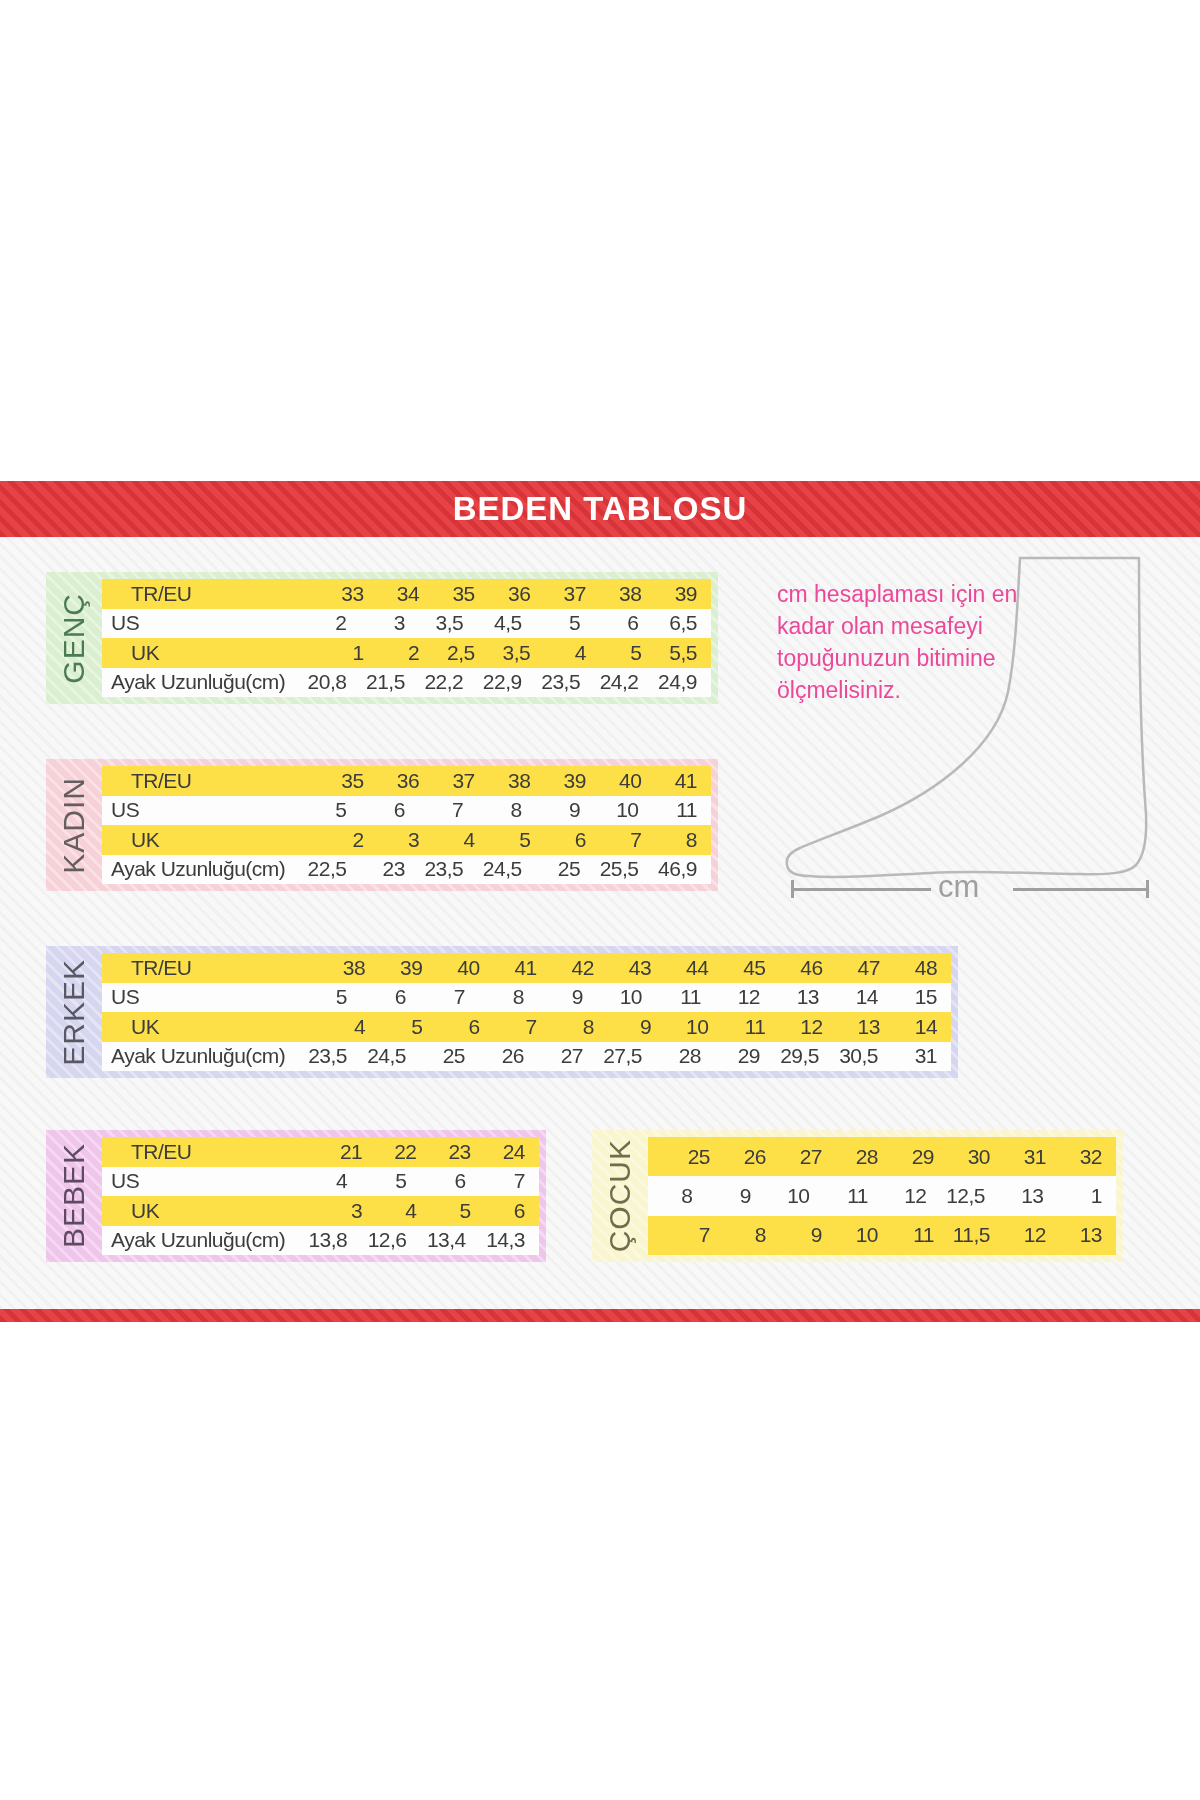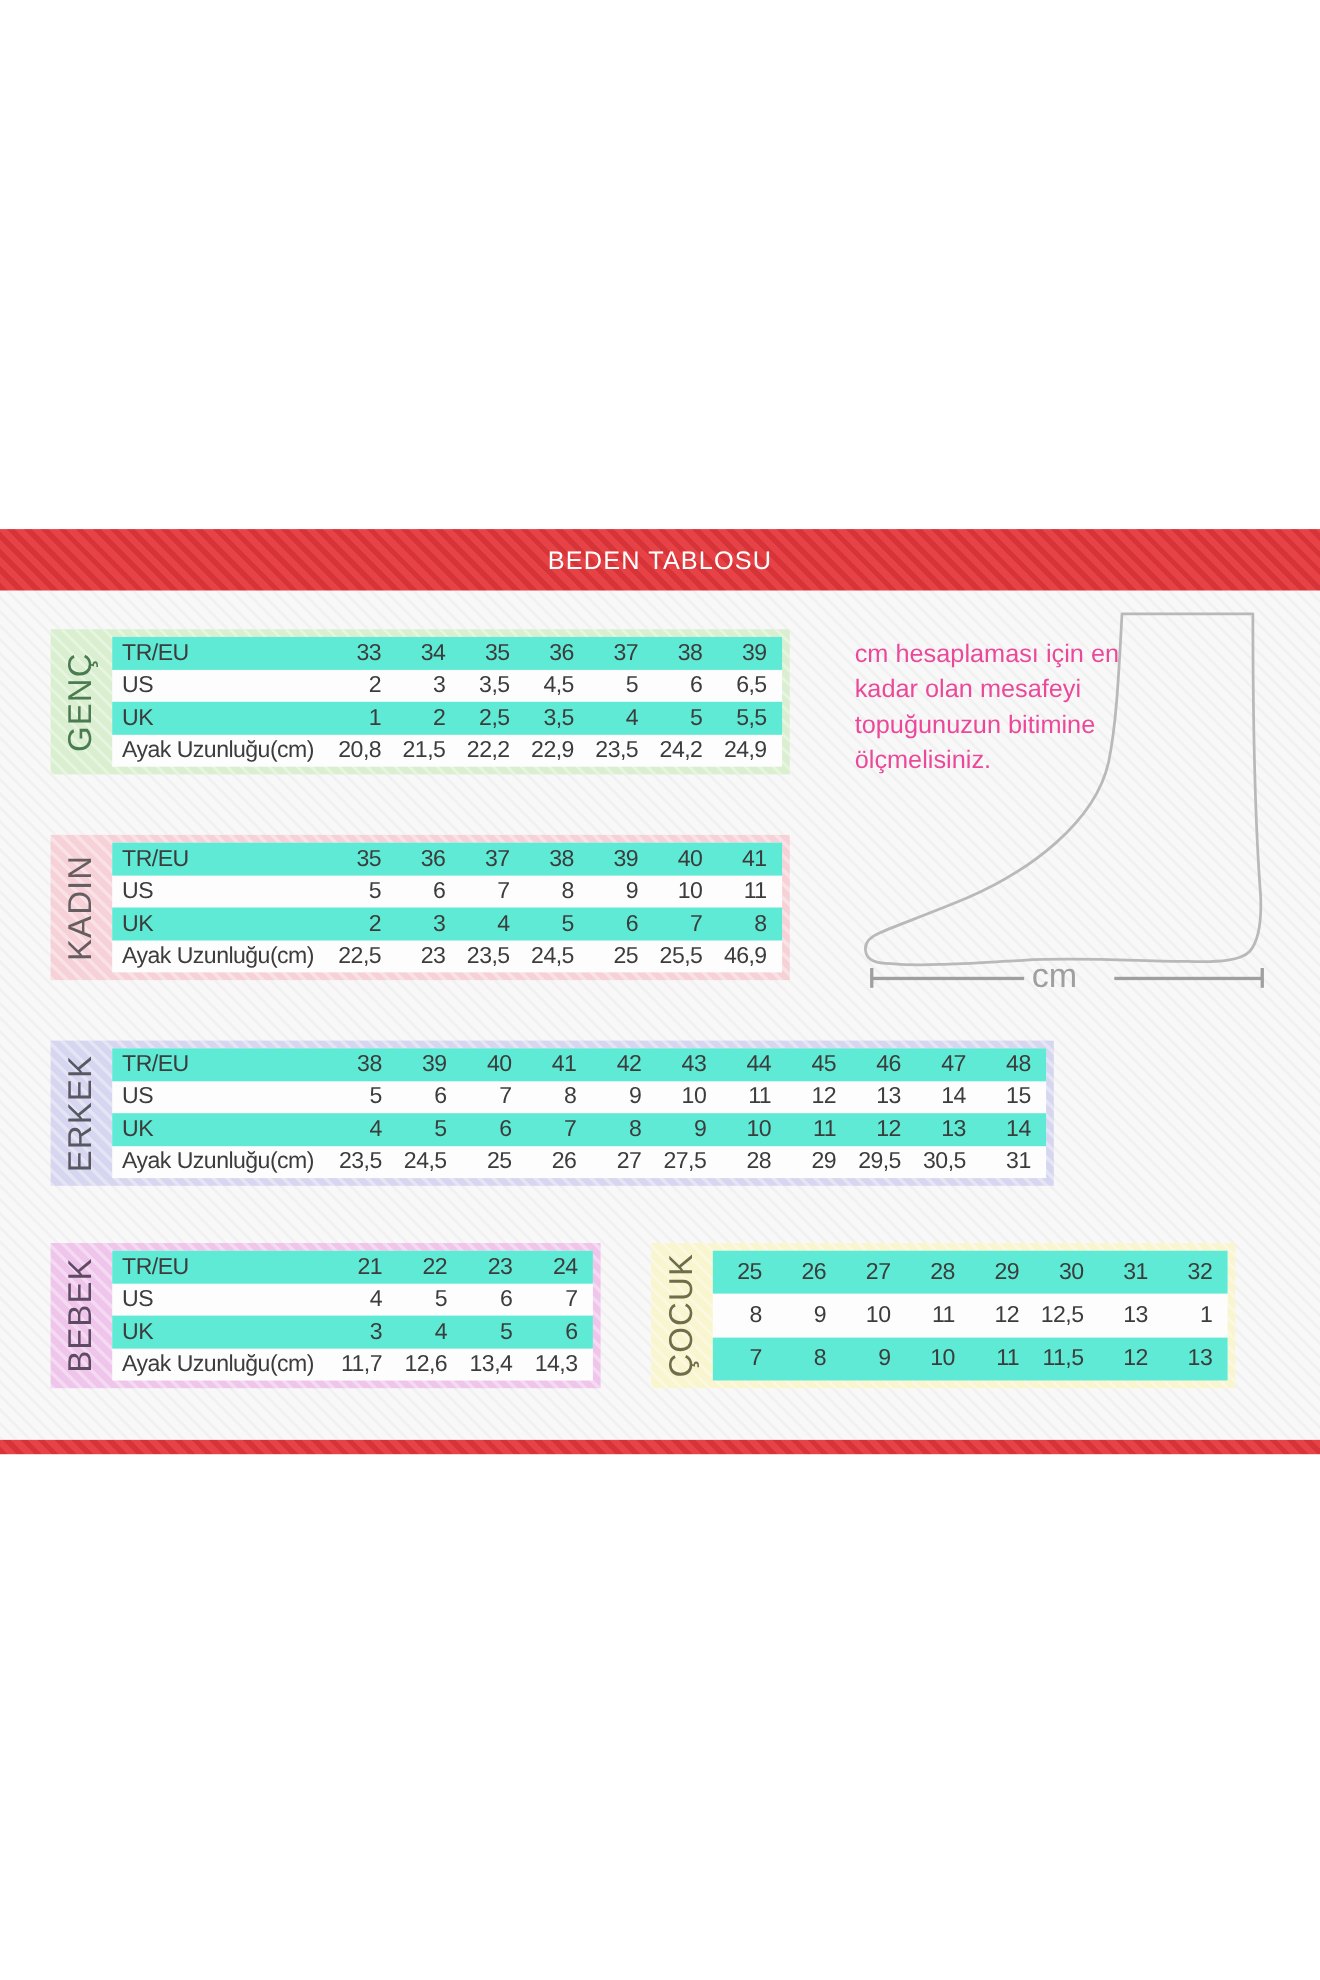--- a/index.html
+++ b/index.html
@@ -4,37 +4,37 @@
 <style>
   html,body{margin:0;padding:0;background:#ffffff;}
   .page{position:relative;width:1200px;height:1800px;background:#ffffff;overflow:hidden;
         font-family:"Liberation Sans", sans-serif;}
 
   
   .red-bar{position:absolute;left:0;width:1200px;
            background-color:#e6383c;
            background-image:repeating-linear-gradient(45deg, rgba(0,0,0,0.07) 0 5px, rgba(255,255,255,0.05) 5px 11px);}
   #title-bar{top:481px;height:56px;display:flex;align-items:center;justify-content:center;}
-  #title-bar .title{color:#ffffff;font-size:23px;letter-spacing:1px;font-weight:400;text-align:right;}
+  #title-bar .title{color:#ffffff;font-size:33px;letter-spacing:1px;font-weight:700;text-align:right;}
   #bottom-bar{top:1309px;height:13px;}
 
   
   #content-bg{position:absolute;left:0;top:537px;width:1200px;height:772px;
               background-color:#f8f8f8;
               background-image:repeating-linear-gradient(45deg, rgba(0,0,0,0.028) 0 3px, rgba(255,255,255,0) 3px 9px);}
 
   
   .size-table{position:absolute;display:flex;
               background-image:repeating-linear-gradient(45deg, rgba(255,255,255,0.35) 0 3px, rgba(255,255,255,0) 3px 9px);}
   .label-col{width:56px;display:flex;align-items:center;justify-content:center;}
   .label-col .vlabel{writing-mode:vertical-rl;transform:rotate(180deg);
                      font-size:30px;letter-spacing:1px;white-space:nowrap;}
   .data-col{flex:1;margin:7px 7px 7px 0;background:#fdfdfd;display:flex;flex-direction:column;}
   .trow{flex:1;display:flex;align-items:center;}
-  .trow.odd{background:#5eead4;}
+  .trow.odd{background:#fde047;padding-left:20px;}
   .rlabel{width:200px;padding-left:9px;font-size:21px;color:#3c3c3c;white-space:nowrap;
           box-sizing:border-box;letter-spacing:-0.5px;}
   .cell{flex:1;text-align:right;padding-right:14px;font-size:21px;color:#3c3c3c;letter-spacing:-0.5px;}
 
   #table-genc {left:46px;top:572px;width:672px;height:132px;}
   #table-kadin{left:46px;top:759px;width:672px;height:132px;}
   #table-erkek{left:46px;top:946px;width:912px;height:132px;}
   #table-bebek{left:46px;top:1130px;width:500px;height:132px;}
   #table-cocuk{left:592px;top:1130px;width:531px;height:132px;}
 
@@ -247,21 +247,21 @@
         </div>
         <div class="trow odd">
           <div class="rlabel">UK</div>
           <div class="cell">3</div>
           <div class="cell">4</div>
           <div class="cell">5</div>
           <div class="cell">6</div>
         </div>
         <div class="trow">
           <div class="rlabel">Ayak Uzunluğu(cm)</div>
-          <div class="cell">11,7</div>
+          <div class="cell">13,8</div>
           <div class="cell">12,6</div>
           <div class="cell">13,4</div>
           <div class="cell">14,3</div>
         </div>
       </div>
   </div>
 
   <div class="size-table" id="table-cocuk" style="background-color: rgb(248, 245, 207);">
     <div class="label-col">
       <span class="vlabel" style="color: rgb(110, 110, 74);">ÇOCUK</span>

